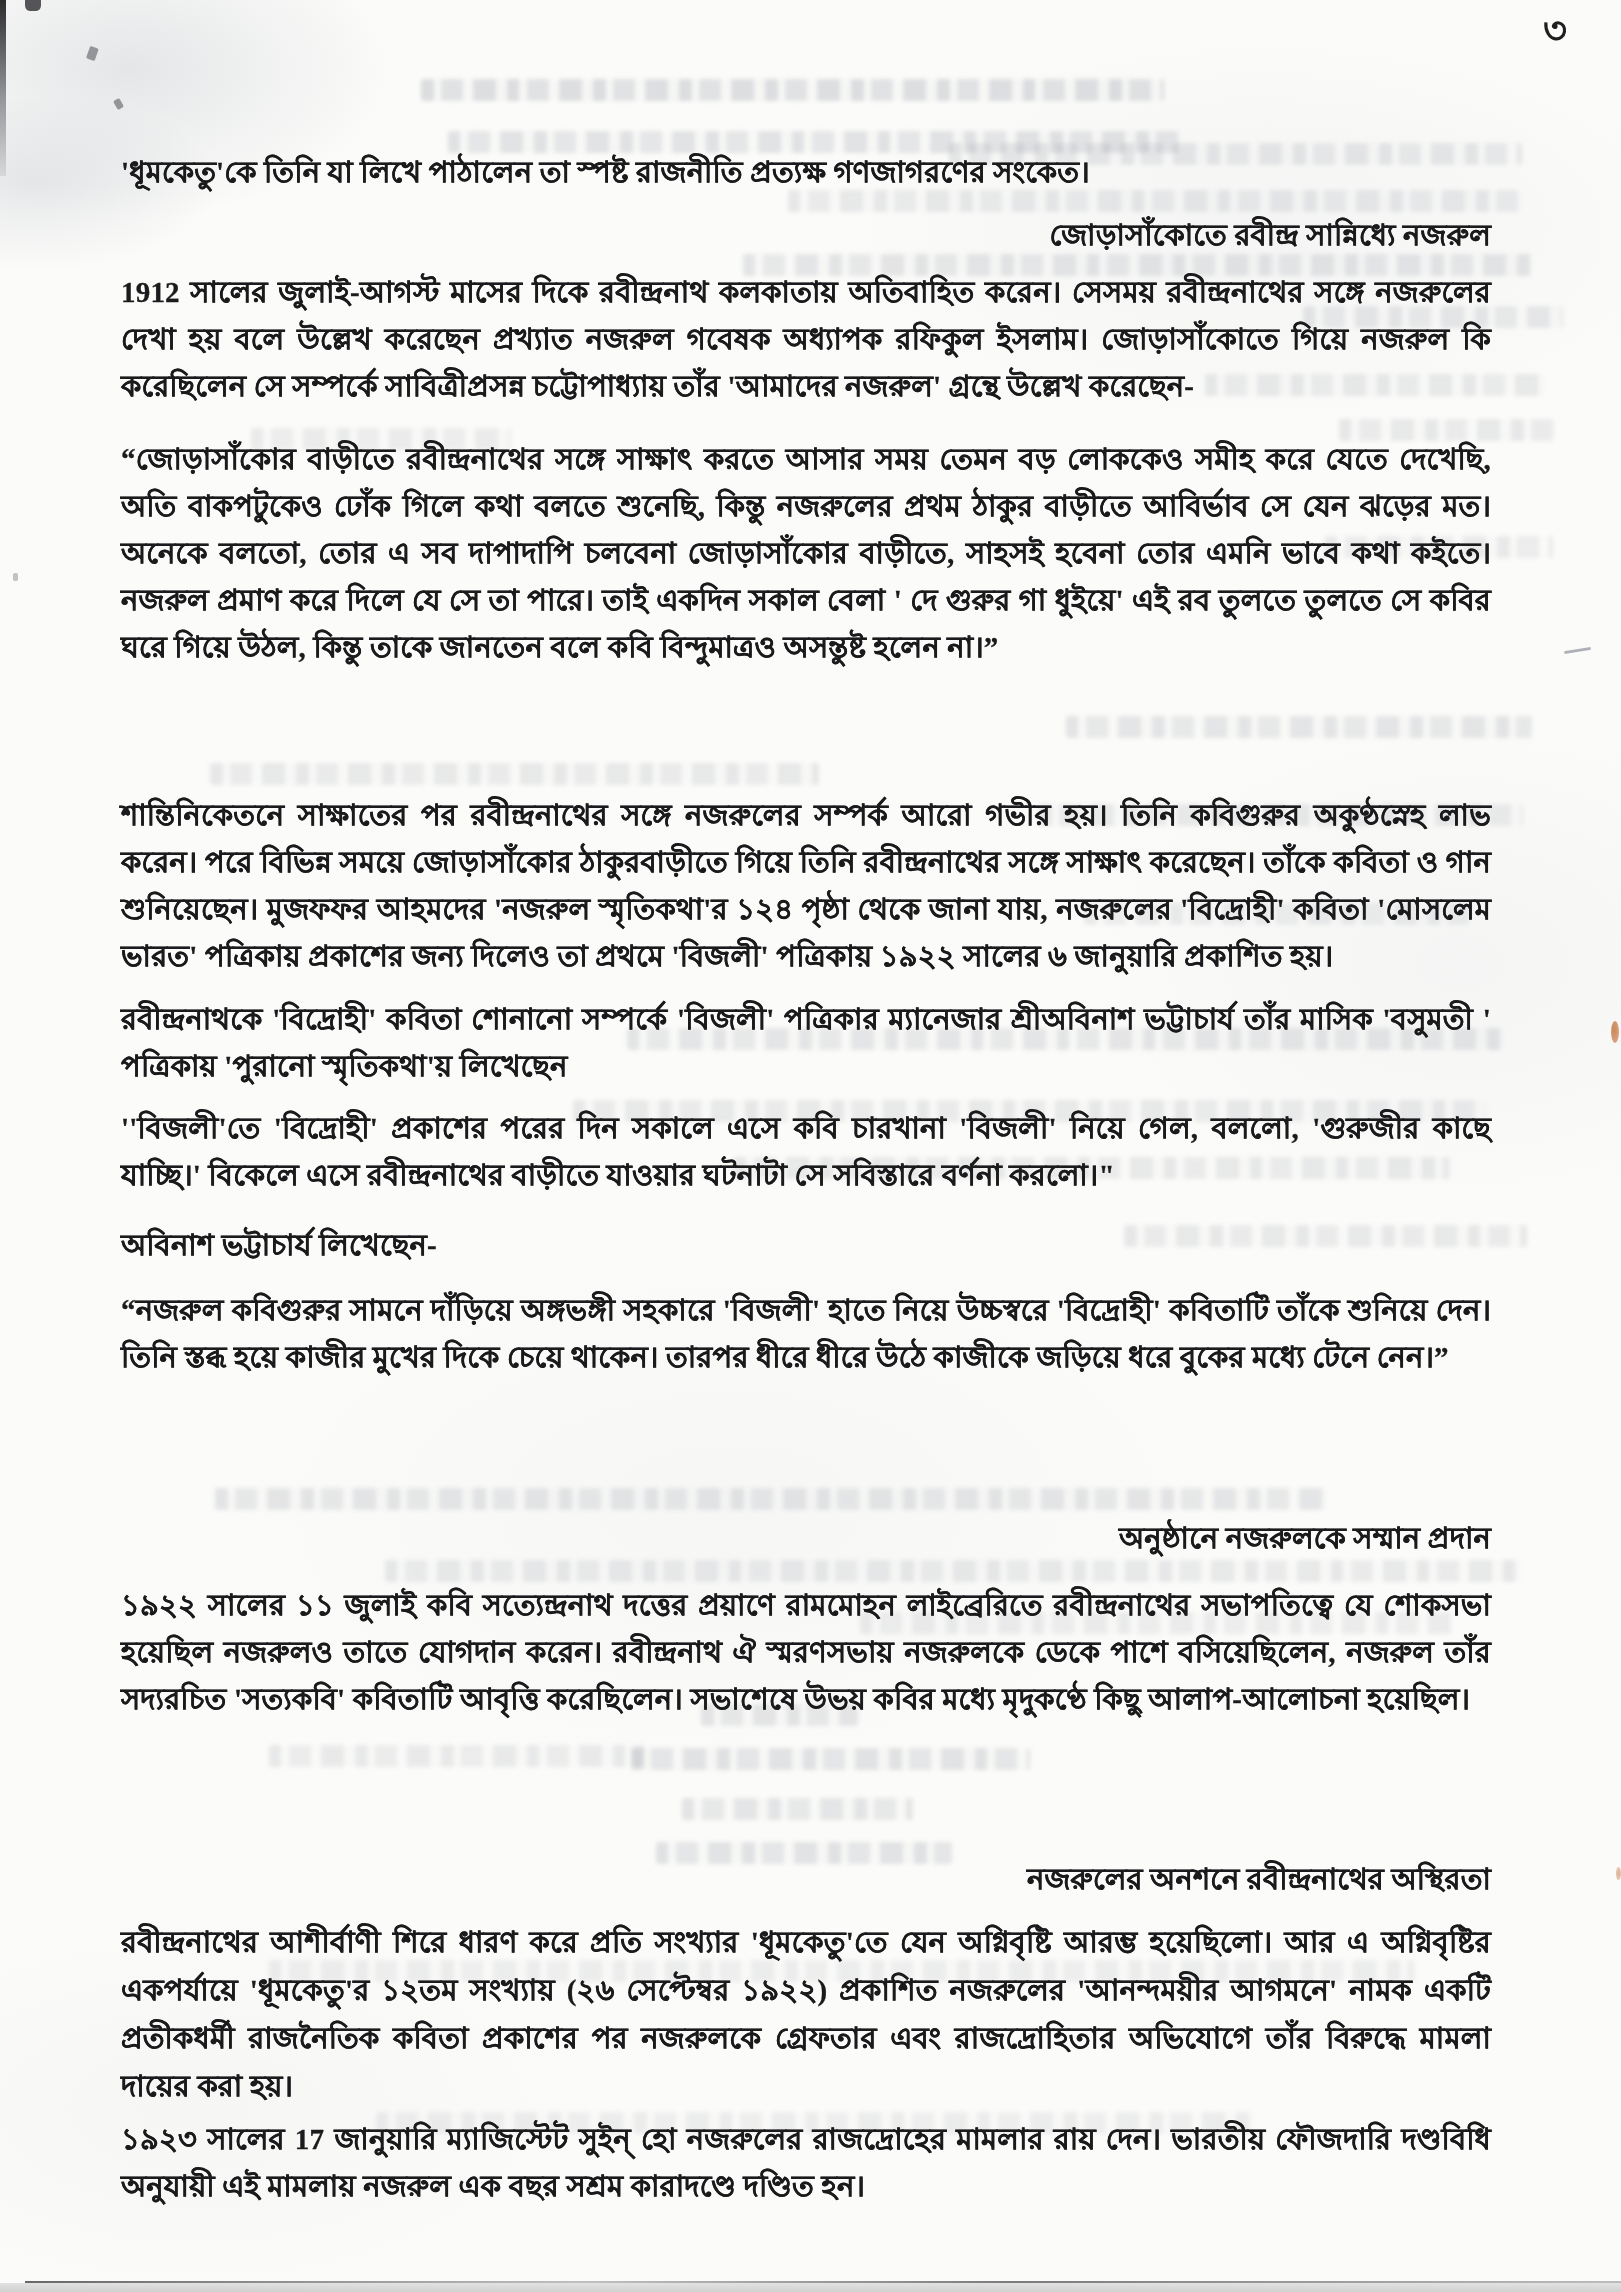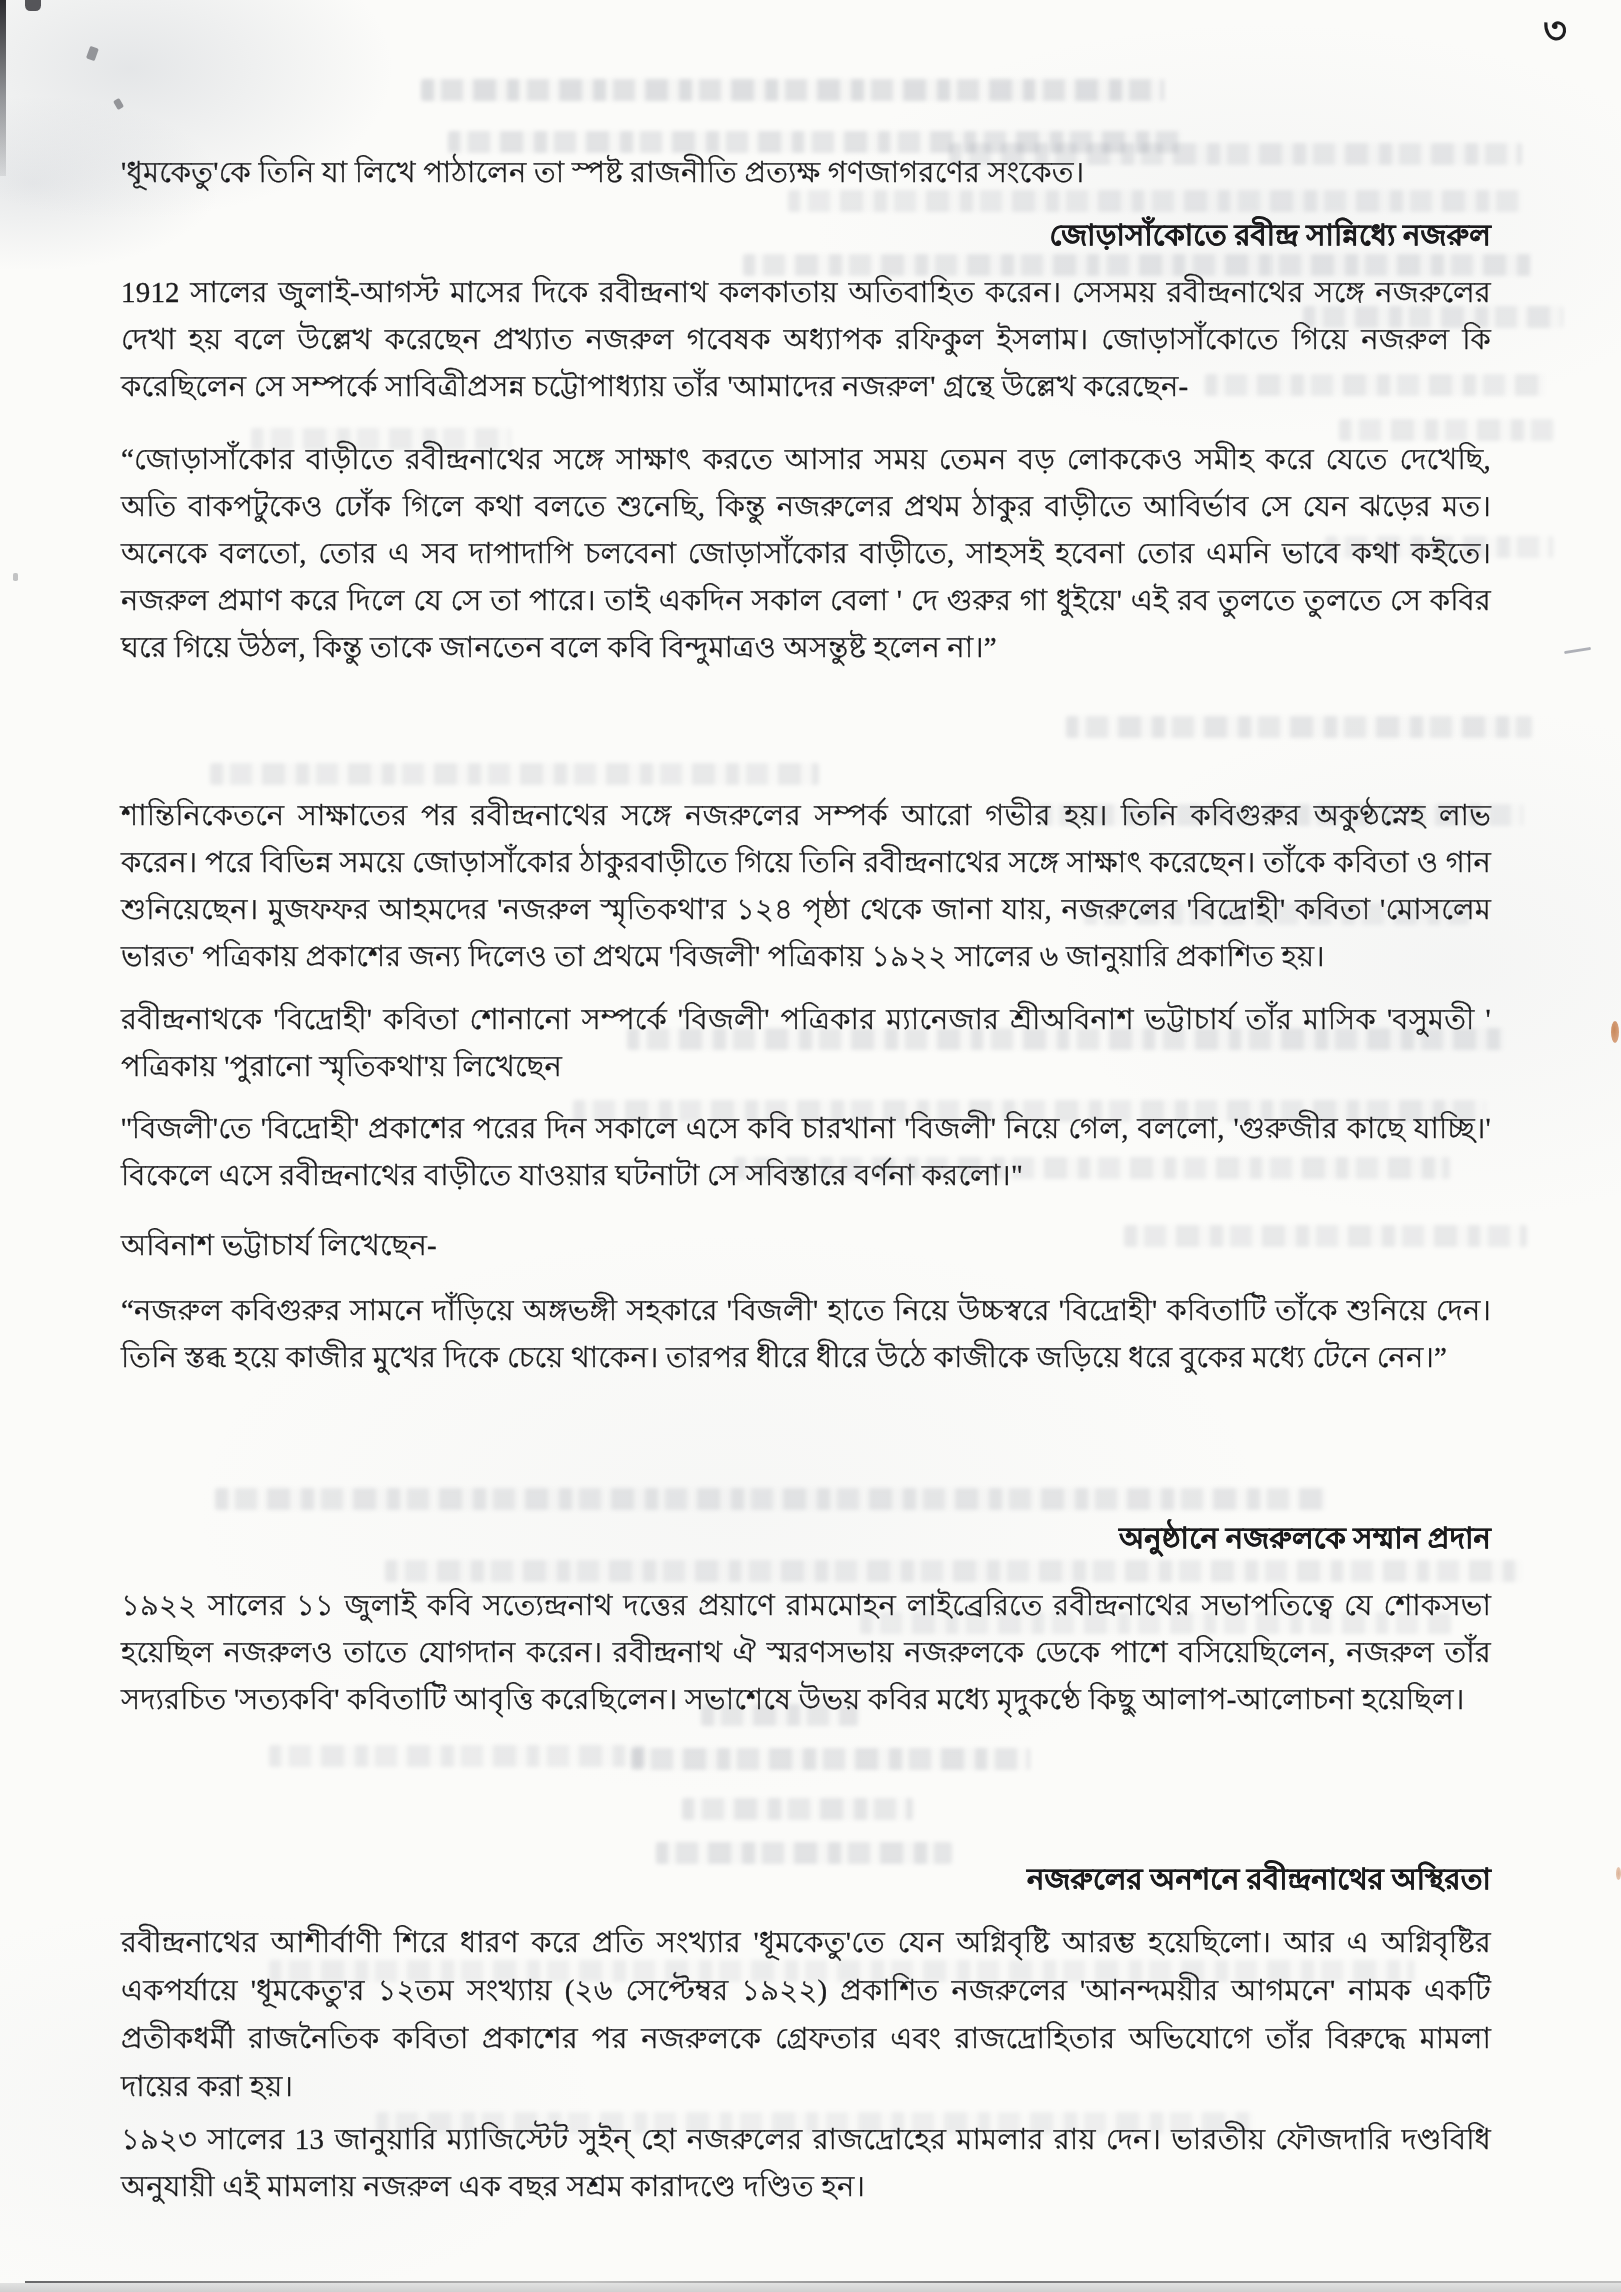--- a/index.html
+++ b/index.html
@@ -16,21 +16,21 @@
       radial-gradient(ellipse 269px 125px at 2% 8%,  rgba(170,176,188,.25), transparent 70%),
       radial-gradient(ellipse 627px 287px at 78% 10%, rgba(200,204,212,.14), transparent 72%),
       radial-gradient(ellipse 555px 358px at 90% 42%, rgba(198,202,210,.12), transparent 72%),
       radial-gradient(ellipse 716px 376px at 45% 66%, rgba(205,208,214,.10), transparent 75%),
       radial-gradient(ellipse 537px 269px at 12% 92%, rgba(200,204,210,.10), transparent 75%),
       #fbfbf9;
   }
   
   .blk{
     position:absolute;left:121px;width:1370px;
-    font-size:29px;line-height:47px;font-weight:400;
+    font-size:29px;line-height:47px;font-weight:700;
     text-align:justify;
     letter-spacing:0.2px;
     -webkit-text-stroke:0.3px #1b1b1d;
   }
   .single{text-align:left;}
   .heading{text-align:right;font-weight:800;}
   
   .ghost{
     position:absolute;height:21.5px;border-radius:2.7px;
     filter:blur(2.3px);
@@ -135,16 +135,16 @@
   <div class="blk" style="top:1105px">''বিজলী'তে 'বিদ্রোহী' প্রকাশের পরের দিন সকালে এসে কবি চারখানা  'বিজলী' নিয়ে গেল, বললো, 'গুরুজীর কাছে যাচ্ছি।' বিকেলে এসে রবীন্দ্রনাথের বাড়ীতে যাওয়ার ঘটনাটা সে সবিস্তারে বর্ণনা করলো।"</div>
   <div class="blk" style="top:996px">রবীন্দ্রনাথকে 'বিদ্রোহী' কবিতা শোনানো সম্পর্কে 'বিজলী' পত্রিকার ম্যানেজার শ্রীঅবিনাশ ভট্টাচার্য তাঁর মাসিক 'বসুমতী ' পত্রিকায় 'পুরানো স্মৃতিকথা'য় লিখেছেন</div>
   <div class="blk single" style="top:1222px">অবিনাশ ভট্টাচার্য লিখেছেন-</div>
   <div class="blk heading" style="top:1515px">অনুষ্ঠানে নজরুলকে সম্মান প্রদান</div>
 
   <div class="blk" style="top:1287px">“নজরুল কবিগুরুর সামনে দাঁড়িয়ে অঙ্গভঙ্গী সহকারে 'বিজলী' হাতে নিয়ে উচ্চস্বরে 'বিদ্রোহী' কবিতাটি তাঁকে শুনিয়ে দেন। তিনি স্তব্ধ হয়ে কাজীর মুখের দিকে চেয়ে থাকেন। তারপর ধীরে ধীরে উঠে কাজীকে জড়িয়ে ধরে বুকের মধ্যে টেনে নেন।”</div>
   <div class="blk" style="top:1582px">১৯২২ সালের ১১ জুলাই কবি সত্যেন্দ্রনাথ দত্তের প্রয়াণে রামমোহন লাইব্রেরিতে রবীন্দ্রনাথের সভাপতিত্বে যে শোকসভা হয়েছিল নজরুলও তাতে যোগদান করেন। রবীন্দ্রনাথ ঐ স্মরণসভায় নজরুলকে ডেকে পাশে বসিয়েছিলেন, নজরুল তাঁর সদ্যরচিত 'সত্যকবি' কবিতাটি আবৃত্তি করেছিলেন। সভাশেষে উভয় কবির মধ্যে মৃদুকণ্ঠে কিছু আলাপ-আলোচনা হয়েছিল।</div>
 
   <div class="blk heading" style="top:1856px">নজরুলের অনশনে রবীন্দ্রনাথের অস্থিরতা</div>
   <div class="blk" style="top:1918px;line-height:48px">রবীন্দ্রনাথের আশীর্বাণী শিরে ধারণ করে প্রতি সংখ্যার 'ধূমকেতু'তে যেন অগ্নিবৃষ্টি আরম্ভ হয়েছিলো। আর এ অগ্নিবৃষ্টির একপর্যায়ে 'ধূমকেতু'র ১২তম সংখ্যায় (২৬ সেপ্টেম্বর ১৯২২) প্রকাশিত নজরুলের 'আনন্দময়ীর আগমনে' নামক একটি প্রতীকধর্মী রাজনৈতিক কবিতা প্রকাশের পর নজরুলকে গ্রেফতার এবং রাজদ্রোহিতার অভিযোগে তাঁর বিরুদ্ধে মামলা দায়ের করা হয়।</div>
-  <div class="blk" style="top:2116px">১৯২৩ সালের 13 জানুয়ারি ম্যাজিস্টেট সুইন্ হো নজরুলের রাজদ্রোহের মামলার রায় দেন। ভারতীয় ফৌজদারি দণ্ডবিধি অনুযায়ী এই মামলায় নজরুল এক বছর সশ্রম কারাদণ্ডে দণ্ডিত হন।</div>
+  <div class="blk" style="top:2116px">১৯২৩ সালের 17 জানুয়ারি ম্যাজিস্টেট সুইন্ হো নজরুলের রাজদ্রোহের মামলার রায় দেন। ভারতীয় ফৌজদারি দণ্ডবিধি অনুযায়ী এই মামলায় নজরুল এক বছর সশ্রম কারাদণ্ডে দণ্ডিত হন।</div>
 
 </div>
 
 
 </body></html>

